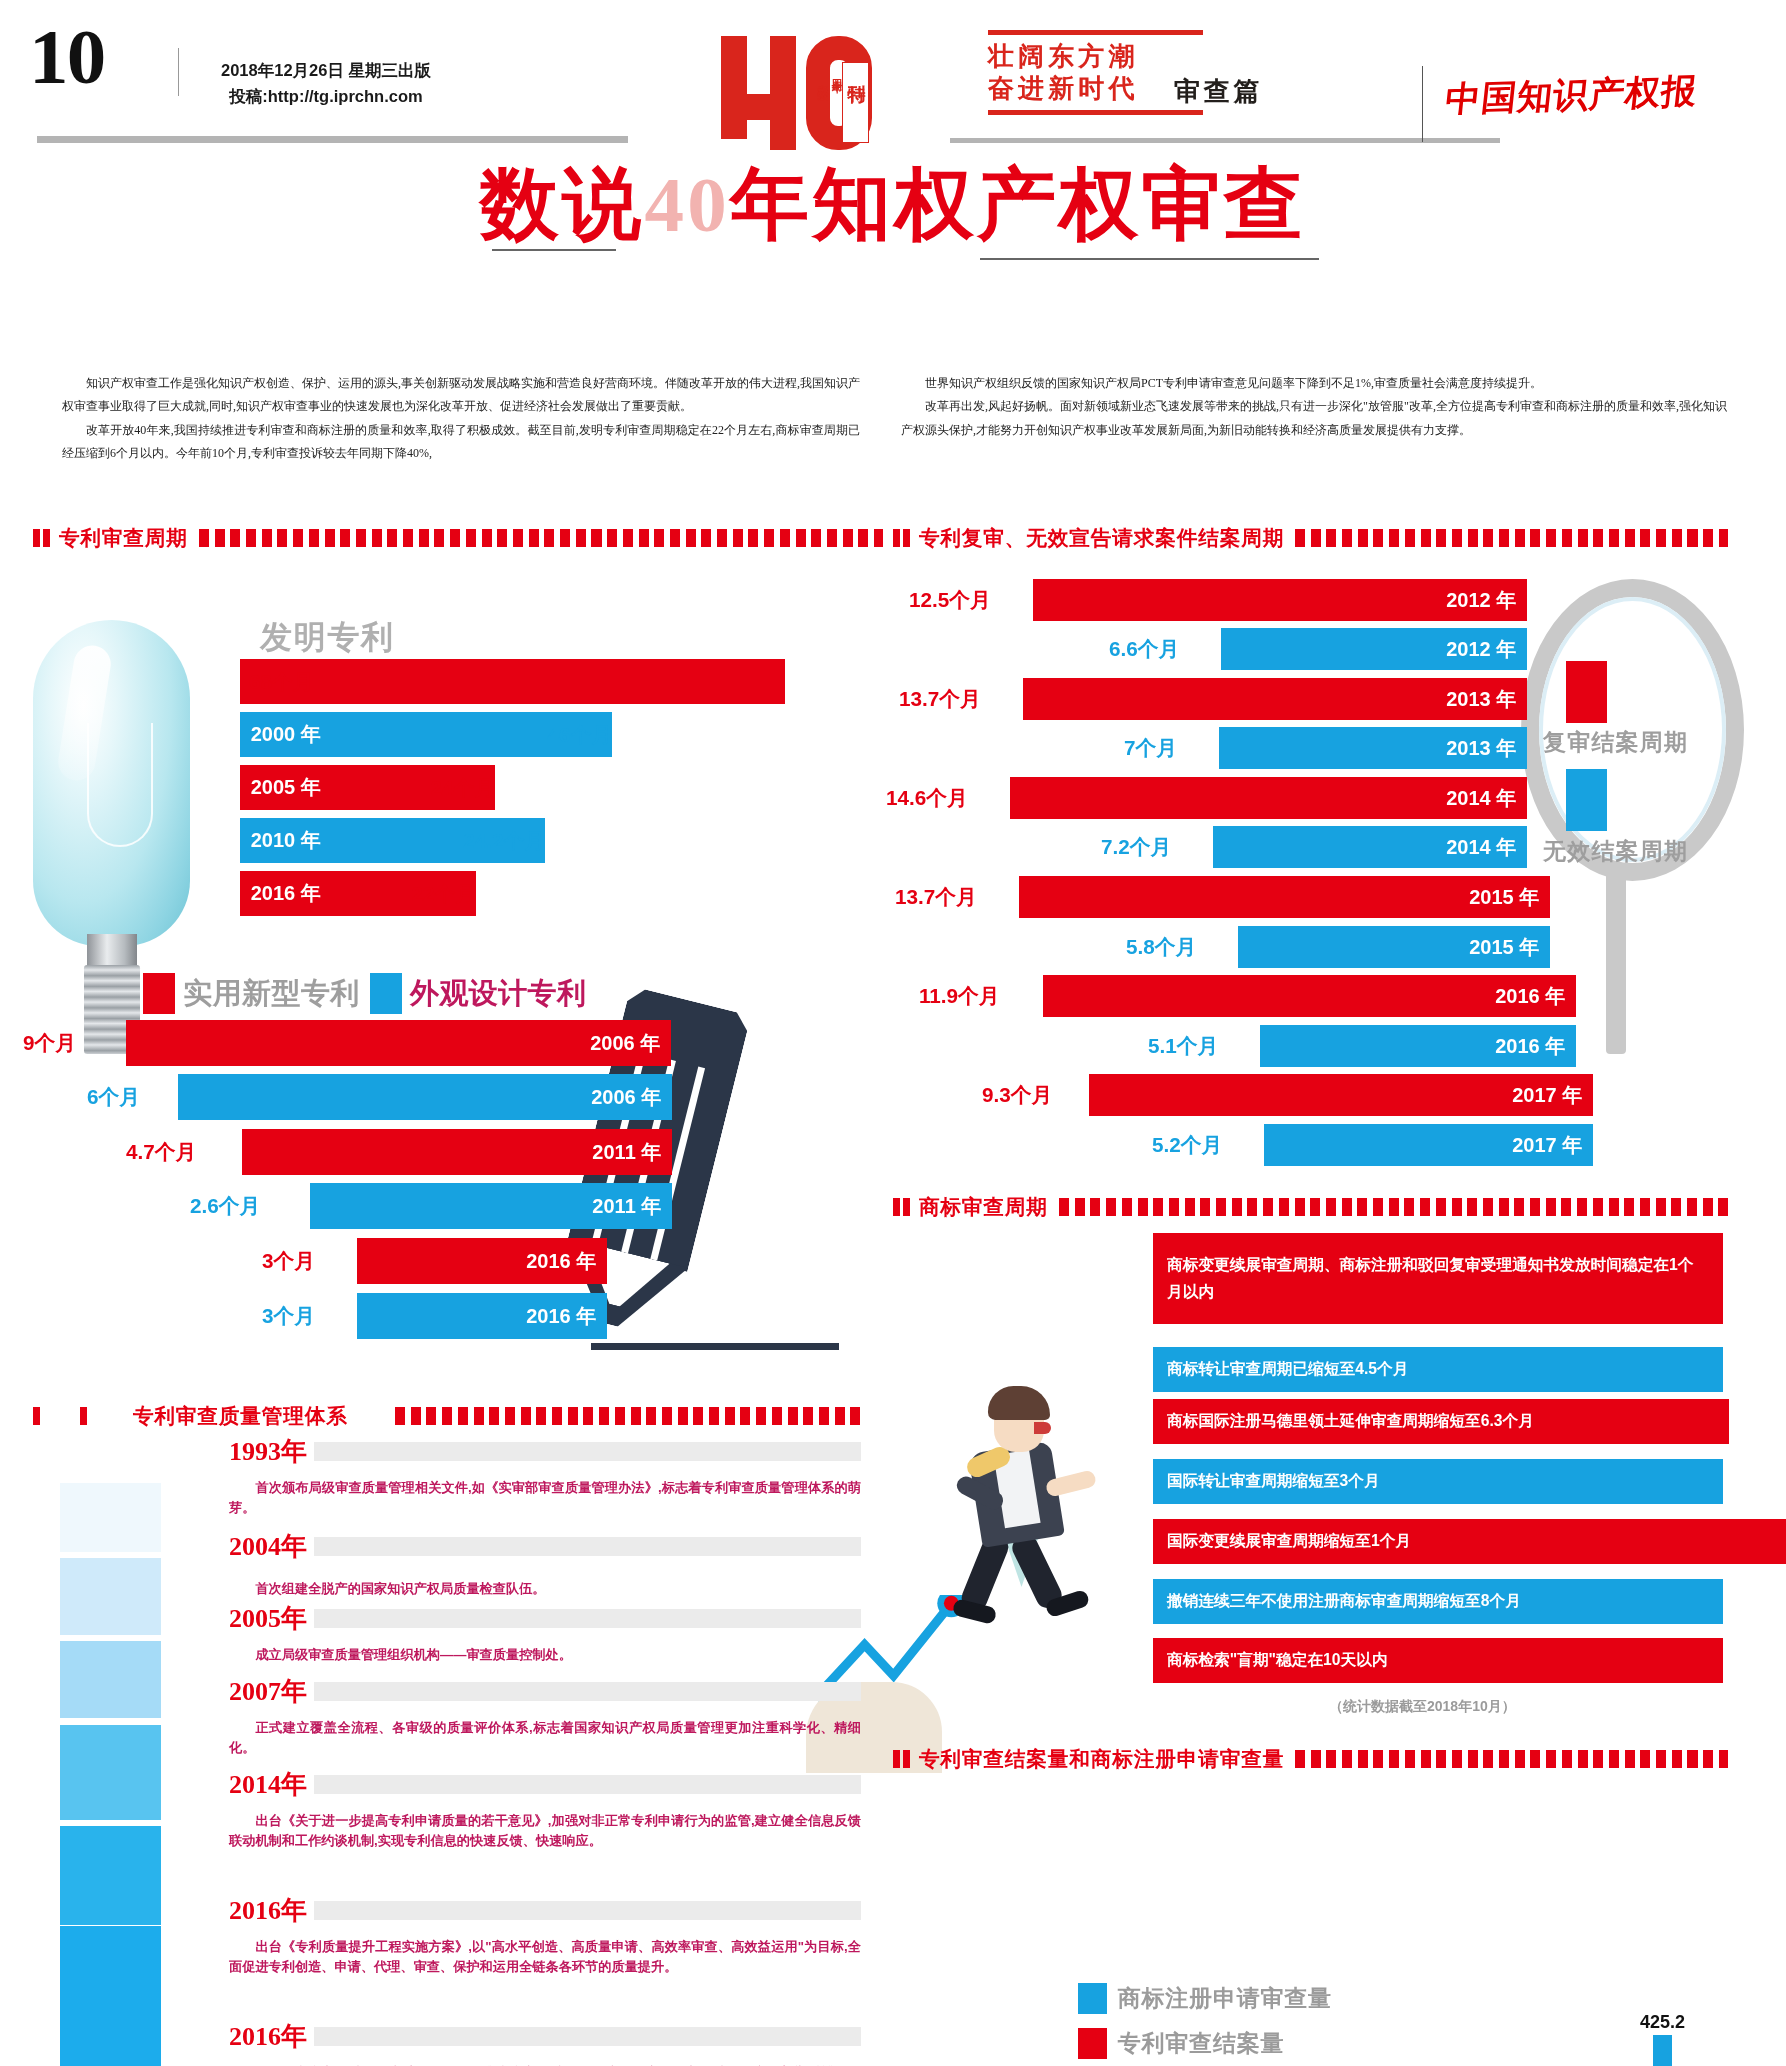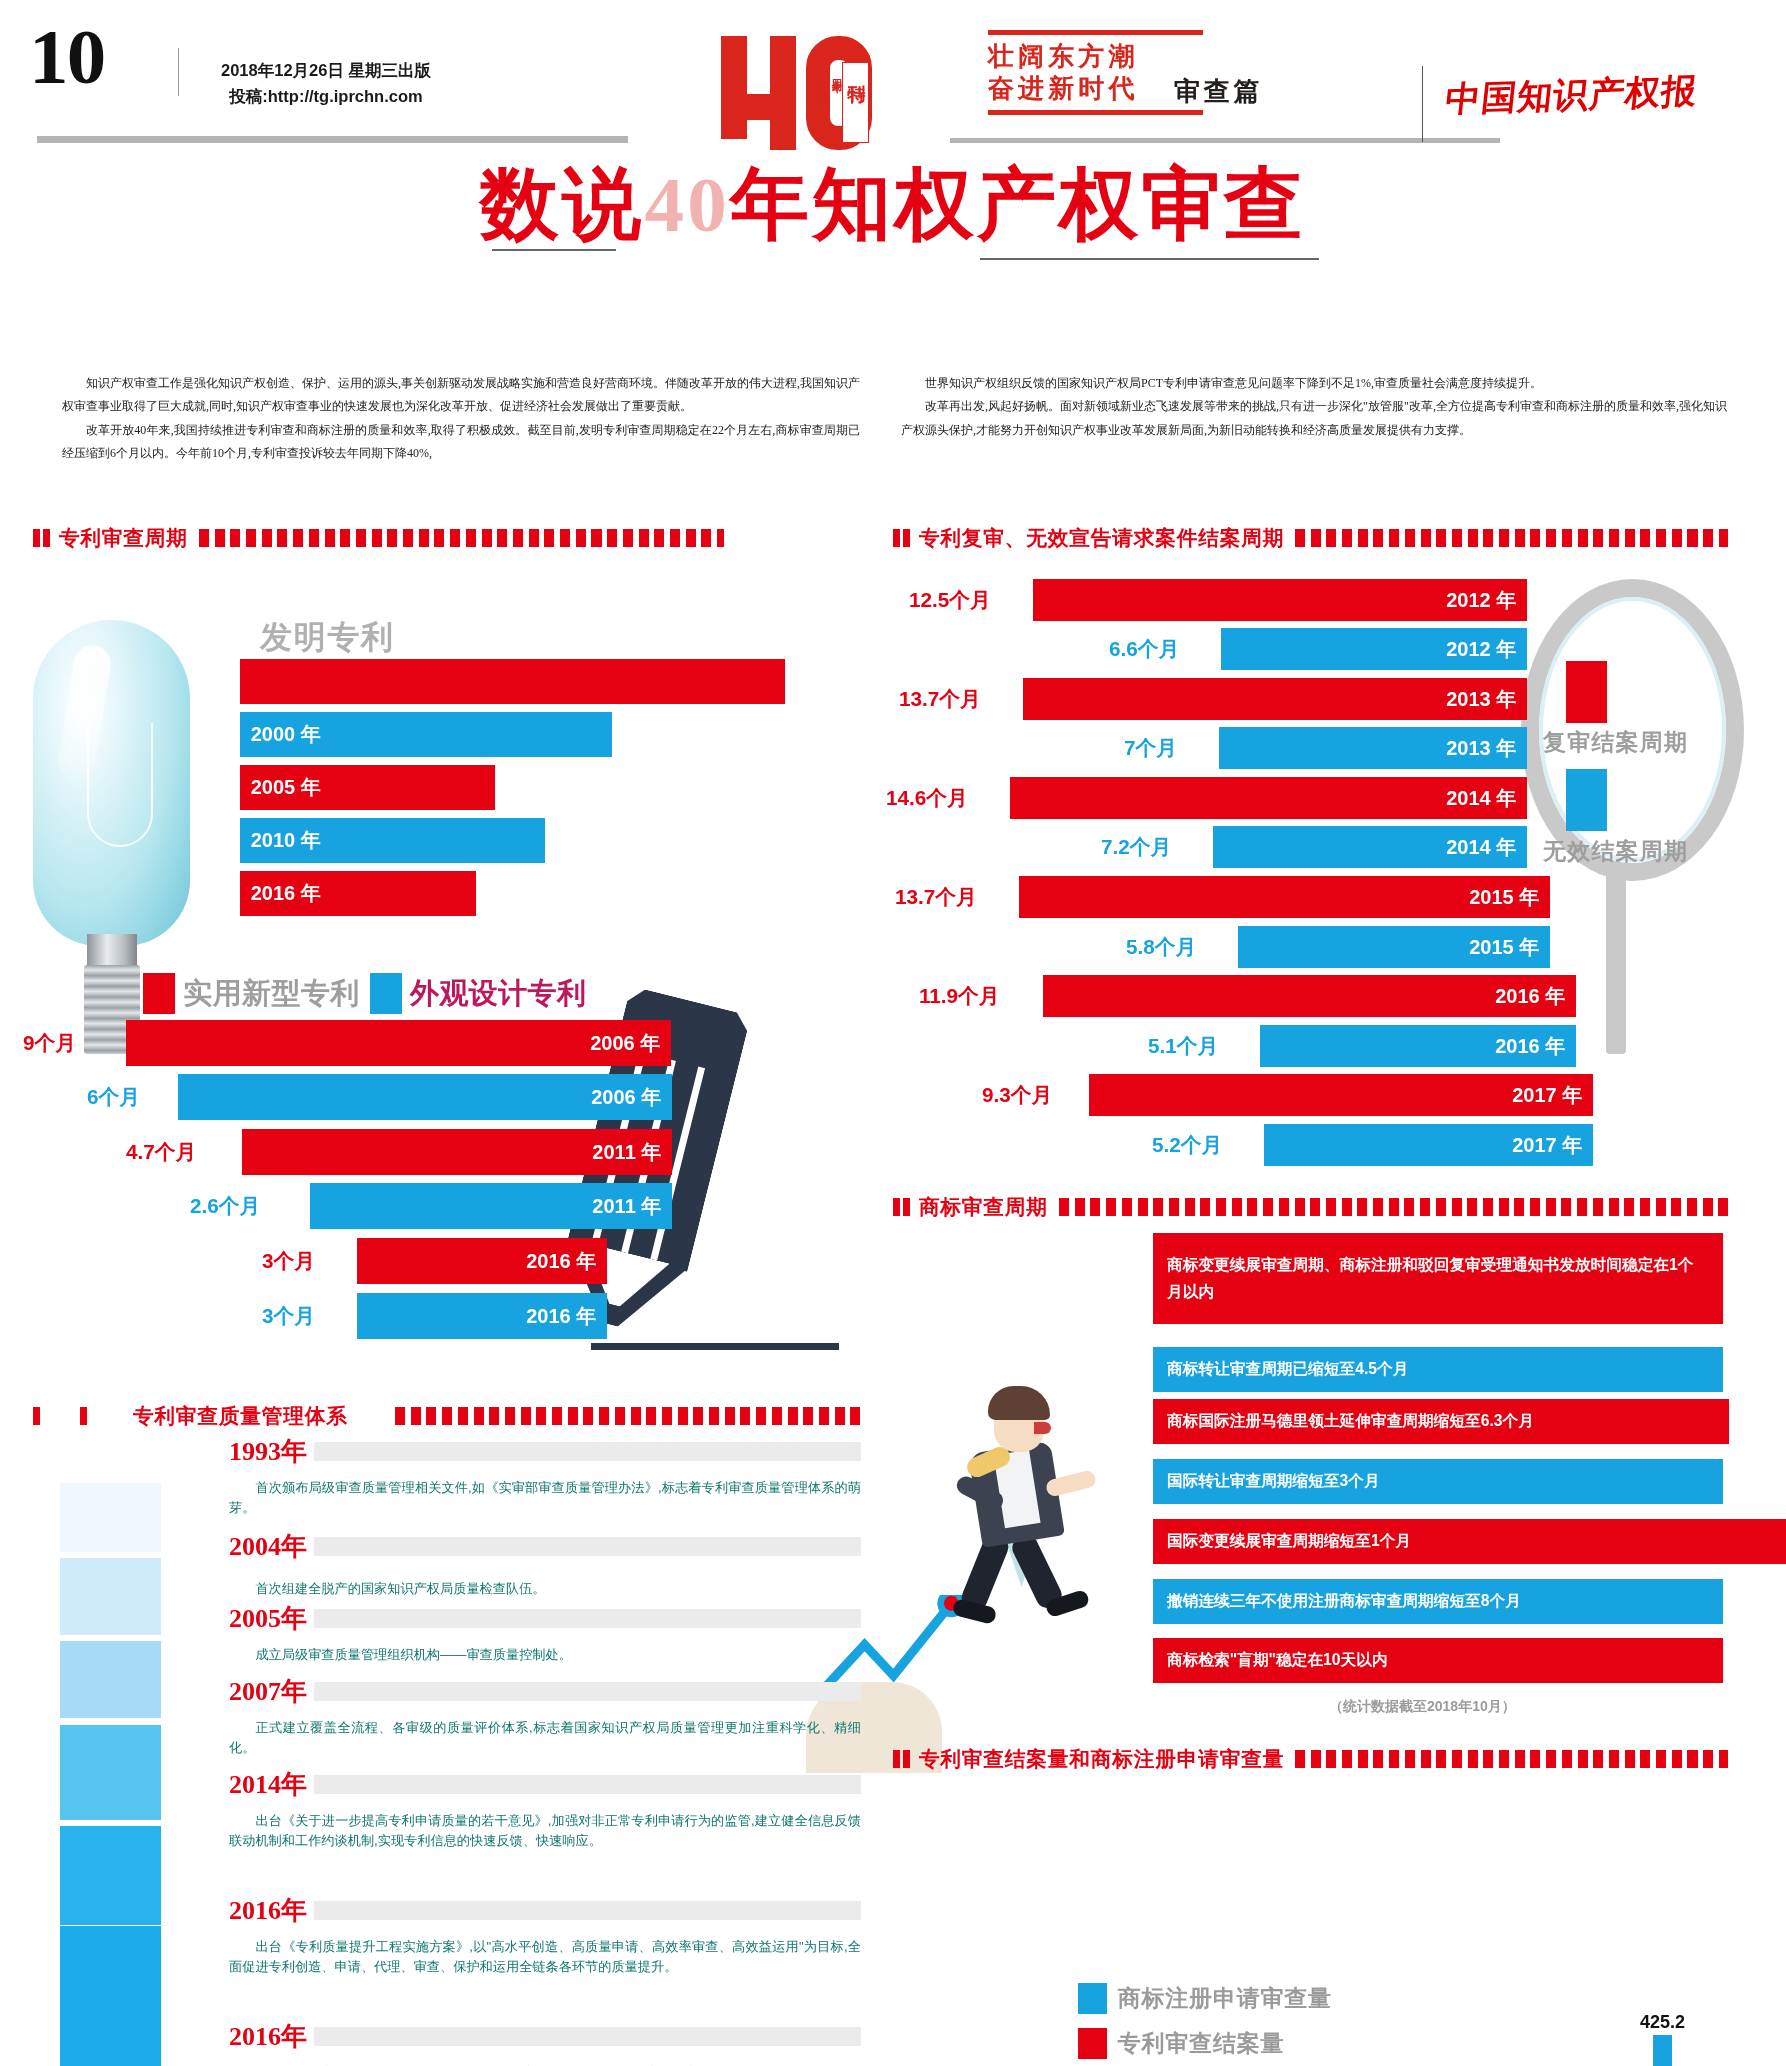--- a/index.html
+++ b/index.html
@@ -129,21 +129,21 @@
   
   .qm-col { position:absolute; left:60px; top:1483px; width:101px; }
   .qm-cell { width:100%; }
 
   
   .arrow-wrap { position:absolute; left:60px; top:1926px; width:101px; height:459px; }
   .arrow-shaft { position:absolute; left:0; top:0; width:101px; height:360px; background:#1cacec; }
 
   
   .tl-year { font-size:26px; font-weight:700; color:#e50012; font-family:"Liberation Serif","DejaVu Serif",serif; }
-  .tl-body { font-size:13.2px; line-height:1.55; color:#0f766e; font-weight:400; text-indent:2em; text-align:justify; }
+  .tl-body { font-size:13.2px; line-height:1.55; color:#be185d; font-weight:700; text-indent:2em; text-align:justify; }
   .tl-greybar { height:19px; background:#ebebeb; flex:1; margin-left:6.6px; }
 
   
   .tm-item { position:absolute; left:1153px; color:#fff; font-weight:700; font-size:15.7px;
              display:flex; align-items:center; padding:0 14px; line-height:1.7; }
 
   
   .vchart { position:absolute; left:942px; top:1909px; width:777px; height:421px; }
   .vc-group { position:absolute; bottom:31px; display:flex; align-items:flex-end; gap:5px; }
   .vc-bar { width:19px; position:relative; }
@@ -202,21 +202,21 @@
 
 <div class="intro intro-l">
   <p>知识产权审查工作是强化知识产权创造、保护、运用的源头,事关创新驱动发展战略实施和营造良好营商环境。伴随改革开放的伟大进程,我国知识产权审查事业取得了巨大成就,同时,知识产权审查事业的快速发展也为深化改革开放、促进经济社会发展做出了重要贡献。</p>
   <p>改革开放40年来,我国持续推进专利审查和商标注册的质量和效率,取得了积极成效。截至目前,发明专利审查周期稳定在22个月左右,商标审查周期已经压缩到6个月以内。今年前10个月,专利审查投诉较去年同期下降40%,</p>
 </div>
 <div class="intro intro-r">
   <p>世界知识产权组织反馈的国家知识产权局PCT专利申请审查意见问题率下降到不足1%,审查质量社会满意度持续提升。</p>
   <p>改革再出发,风起好扬帆。面对新领域新业态飞速发展等带来的挑战,只有进一步深化"放管服"改革,全方位提高专利审查和商标注册的质量和效率,强化知识产权源头保护,才能努力开创知识产权事业改革发展新局面,为新旧动能转换和经济高质量发展提供有力支撑。</p>
 </div>
 
-<div class="sec-head" style="left:33px; top:525px; width:691px;">
+<div class="sec-head" style="left:33px; top:525px; width:850px;">
   <div class="sq"></div>
   <div class="sq2"></div>
   <div class="lbl">专利审查周期</div>
   <div class="dashes"></div>
 </div>
 
 <div class="bulb">
   <div class="bulb-glass">
     <div class="bulb-high"></div>
     <div class="bulb-fil"></div>

